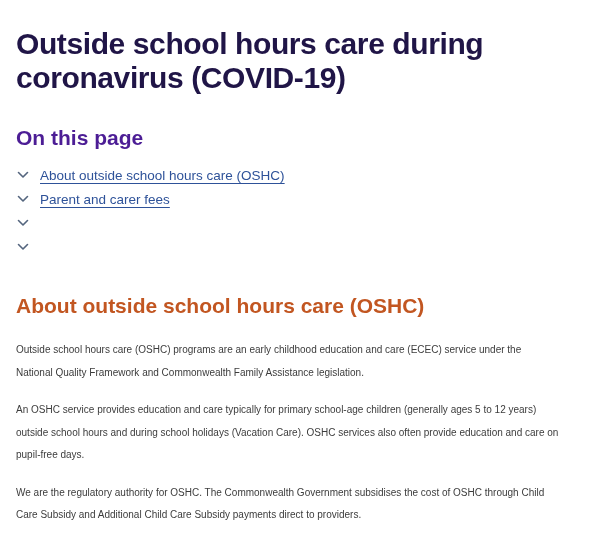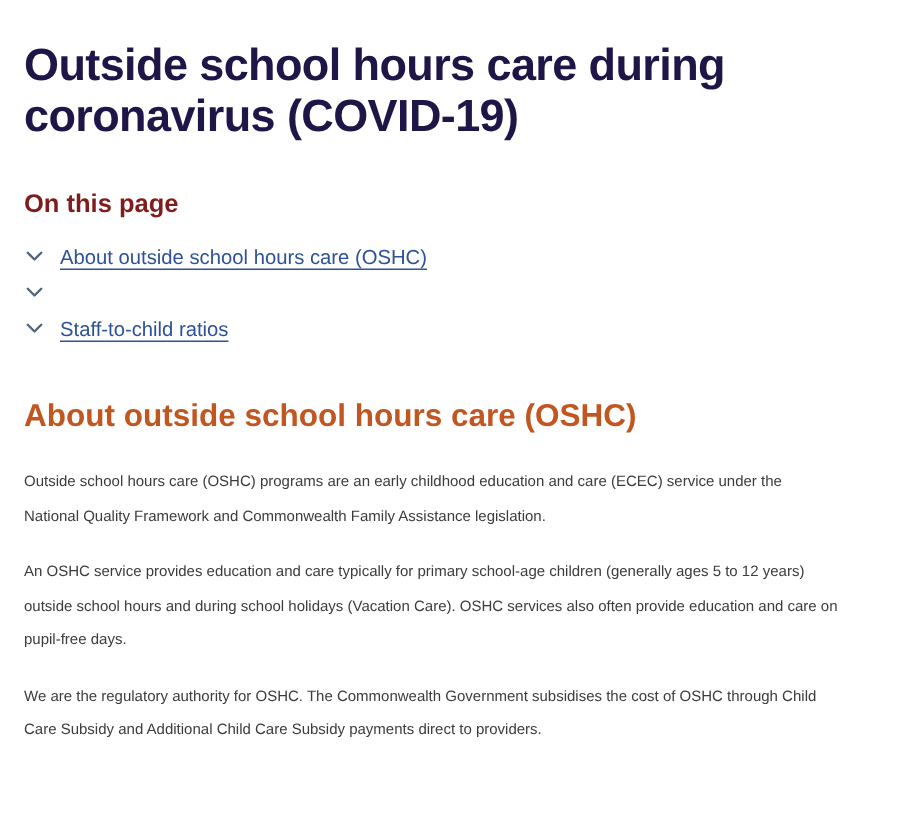--- a/index.html
+++ b/index.html
@@ -20,23 +20,23 @@
   .page-title {
     font-size: 30px;
     line-height: 34px;
     font-weight: 700;
     letter-spacing: -0.4px;
     color: #201547;
     margin: 0 0 31px 0;
     max-width: 500px;
   }
   .toc-heading {
-    font-size: 17px;
+    font-size: 21px;
     font-weight: 700;
-    color: #7f1d1d;
+    color: #4c1d95;
     margin: 0 0 13px 0;
   }
   .toc-list {
     list-style: none;
     margin: 0 0 35px 0;
     padding: 0;
   }
   .toc-item {
     display: flex;
     align-items: center;
@@ -89,28 +89,35 @@
           </svg>
       </span>
       <a href="#" class="toc-link">About outside school hours care (OSHC)</a>
     </li>
     <li class="toc-item">
       <span class="chevron">
         <svg width="12" height="8" viewBox="0 0 12 8">
             <polyline points="1.5,1.5 6,6 10.5,1.5" fill="none" stroke="#54657E" stroke-width="1.6" stroke-linecap="round" stroke-linejoin="round"></polyline>
           </svg>
       </span>
+      <a href="#" class="toc-link">Parent and carer fees</a>
     </li>
     <li class="toc-item">
       <span class="chevron">
         <svg width="12" height="8" viewBox="0 0 12 8">
             <polyline points="1.5,1.5 6,6 10.5,1.5" fill="none" stroke="#54657E" stroke-width="1.6" stroke-linecap="round" stroke-linejoin="round"></polyline>
           </svg>
       </span>
-      <a href="#" class="toc-link">Staff-to-child ratios</a>
+    </li>
+    <li class="toc-item">
+      <span class="chevron">
+        <svg width="12" height="8" viewBox="0 0 12 8">
+            <polyline points="1.5,1.5 6,6 10.5,1.5" fill="none" stroke="#54657E" stroke-width="1.6" stroke-linecap="round" stroke-linejoin="round"></polyline>
+          </svg>
+      </span>
     </li>
   </ul>
 
   <h2 class="section-heading">About outside school hours care (OSHC)</h2>
 
   <p class="body-paragraph">Outside school hours care (OSHC) programs are an early childhood education and care (ECEC) service under the National Quality Framework and Commonwealth Family Assistance legislation.</p>
 
   <p class="body-paragraph">An OSHC service provides education and care typically for primary school-age children (generally ages 5 to 12 years) outside school hours and during school holidays (Vacation Care). OSHC services also often provide education and care on pupil-free days.</p>
 
   <p class="body-paragraph">We are the regulatory authority for OSHC. The Commonwealth Government subsidises the cost of OSHC through Child Care Subsidy and Additional Child Care Subsidy payments direct to providers.</p>

